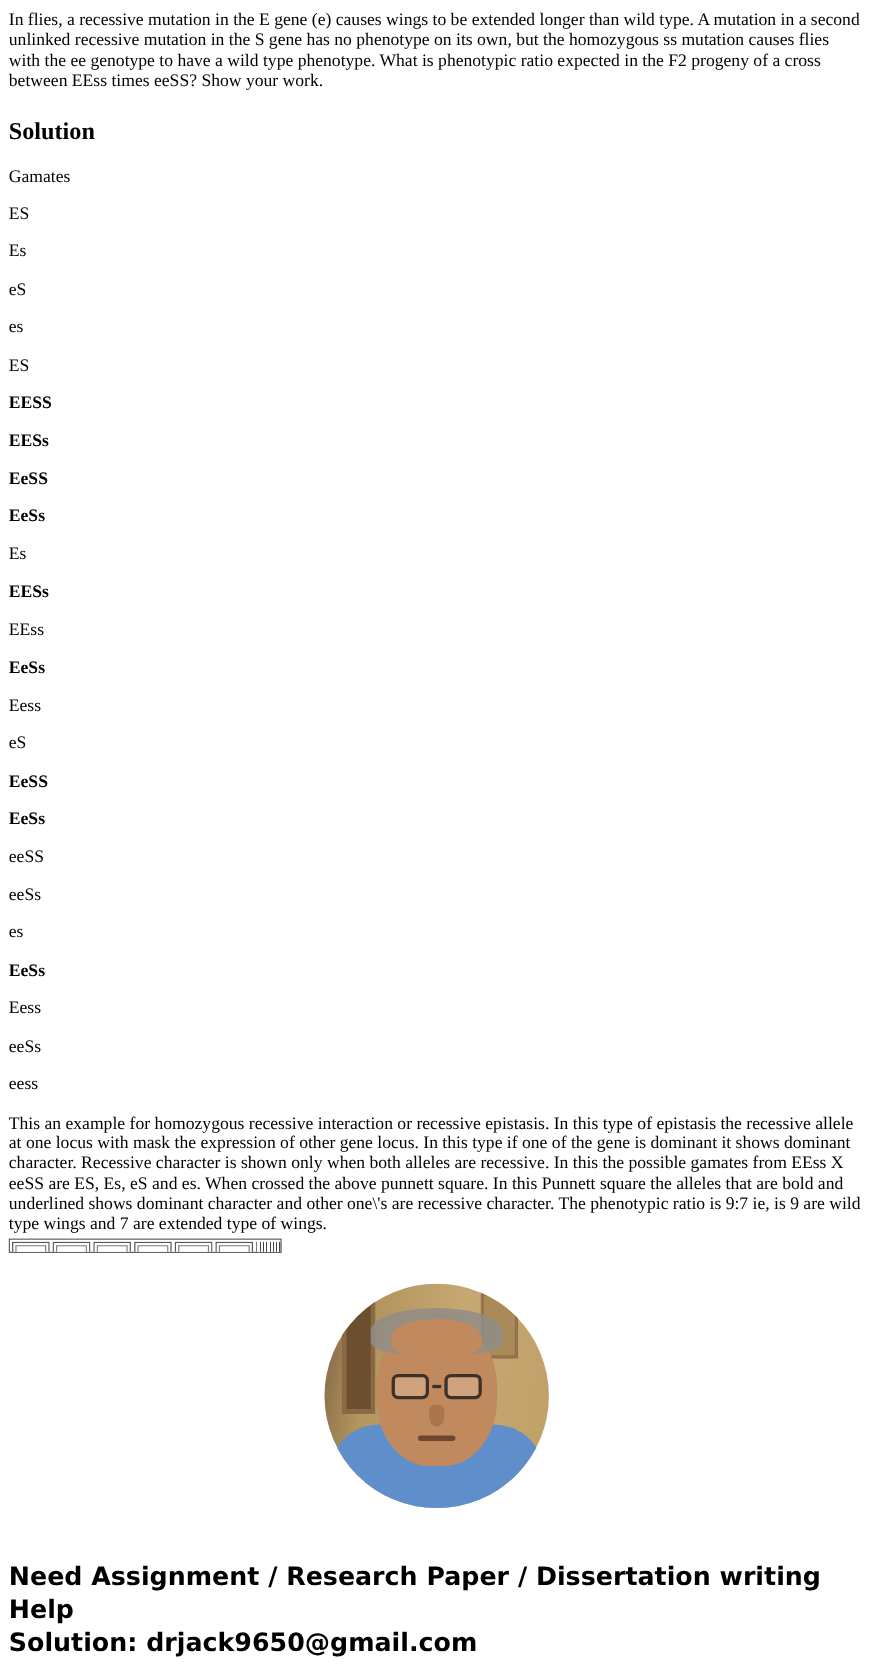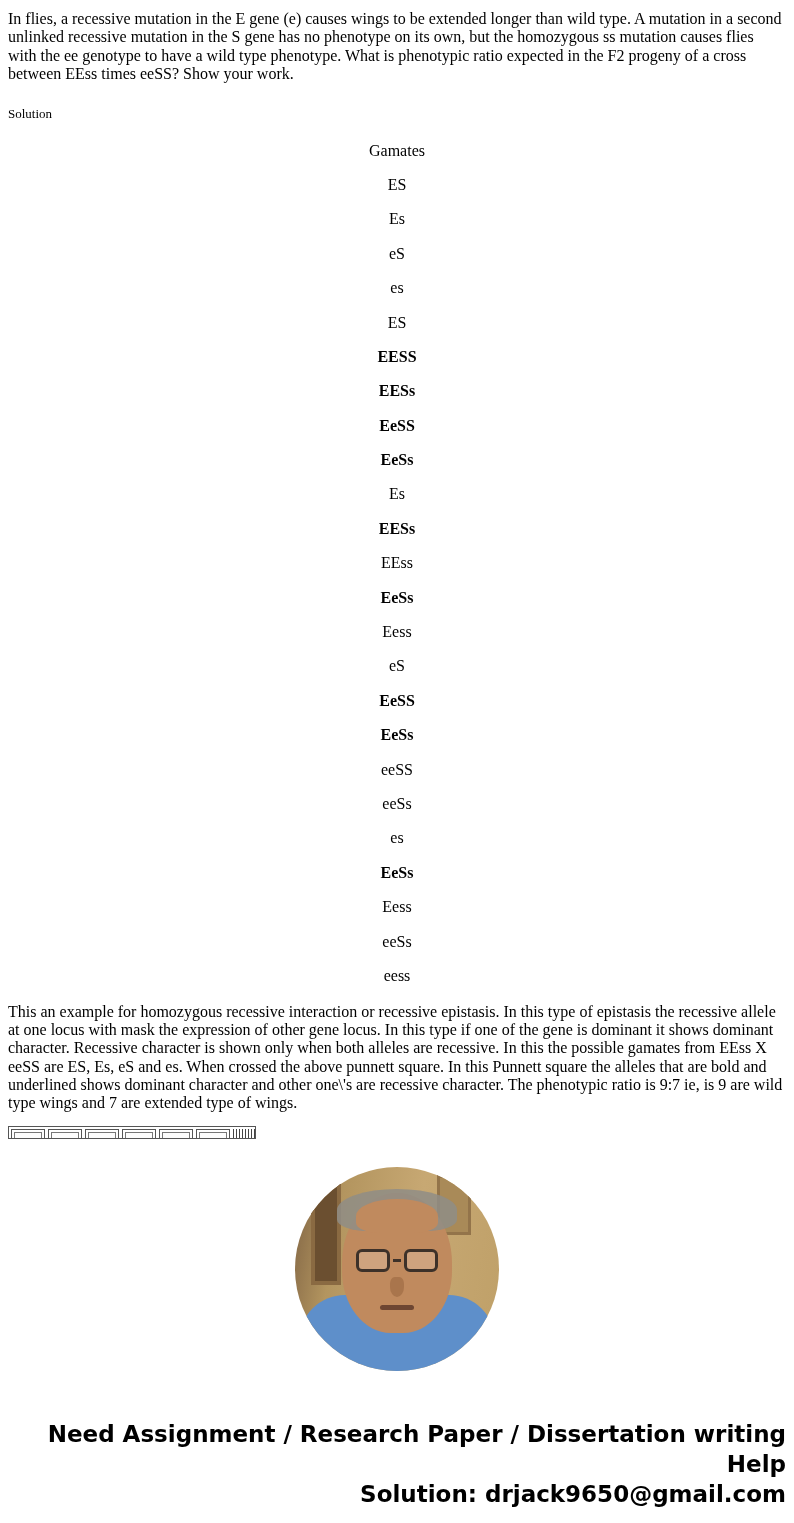--- a/index.html
+++ b/index.html
@@ -14,27 +14,27 @@
     margin: 0;
     padding: 8px;
     box-sizing: border-box;
     font-family: "Liberation Serif", serif;
     font-size: 16px;
   }
   p { margin: 16px 0; line-height: 1.15; }
   .question { margin-top: 2px; margin-bottom: 17px; }
   h3.solution {
     font-family: "Liberation Serif", serif;
-    font-size: 13px;
-    font-weight: normal;
+    font-size: 22px;
+    font-weight: bold;
     margin: 22px 0 20px 0;
   }
-  .gamete { margin: 16px 0; text-align: center; }
+  .gamete { margin: 16px 0; }
   .gamete.bold { font-weight: bold; }
-  .explanation { margin-top: 18px; margin-bottom: 14px; line-height: 1.13; }
+  .explanation { margin-top: 18px; margin-bottom: 4px; line-height: 1.13; }
 
   
   .table-fragment {
     width: 248px;
     height: 13px;
     overflow: hidden;
     border: 1px solid #555;
     display: flex;
     align-items: flex-start;
     gap: 3px;
@@ -143,21 +143,21 @@
     position: absolute; top: 112px; left: 50%;
     transform: translateX(-50%);
     width: 34px; height: 5px;
     background: #6e4632;
     border-radius: 3px;
   }
 
   
   .footer-help {
     margin-top: 48px;
-    text-align: right;
+    text-align: left;
     font-family: "DejaVu Sans", sans-serif;
     font-weight: bold;
     font-size: 23px;
     line-height: 30px;
     color: #000;
   }
   .footer-help .line { margin: 0; }
 </style>
 </head>
 <body>

